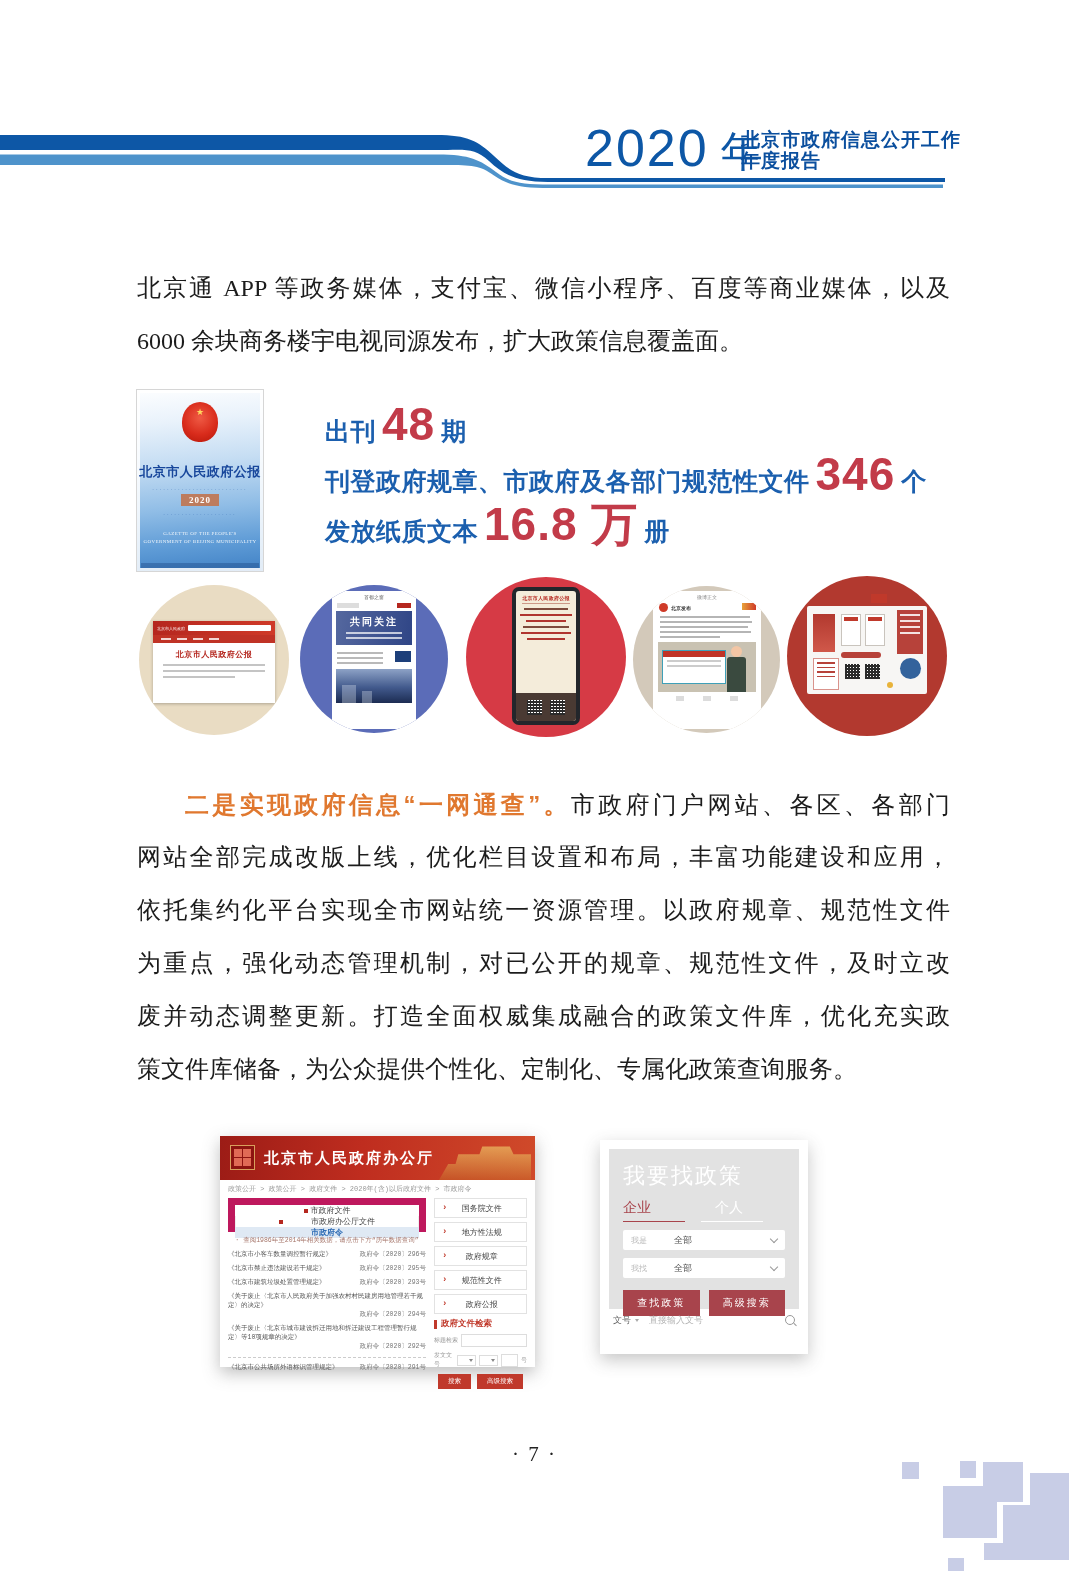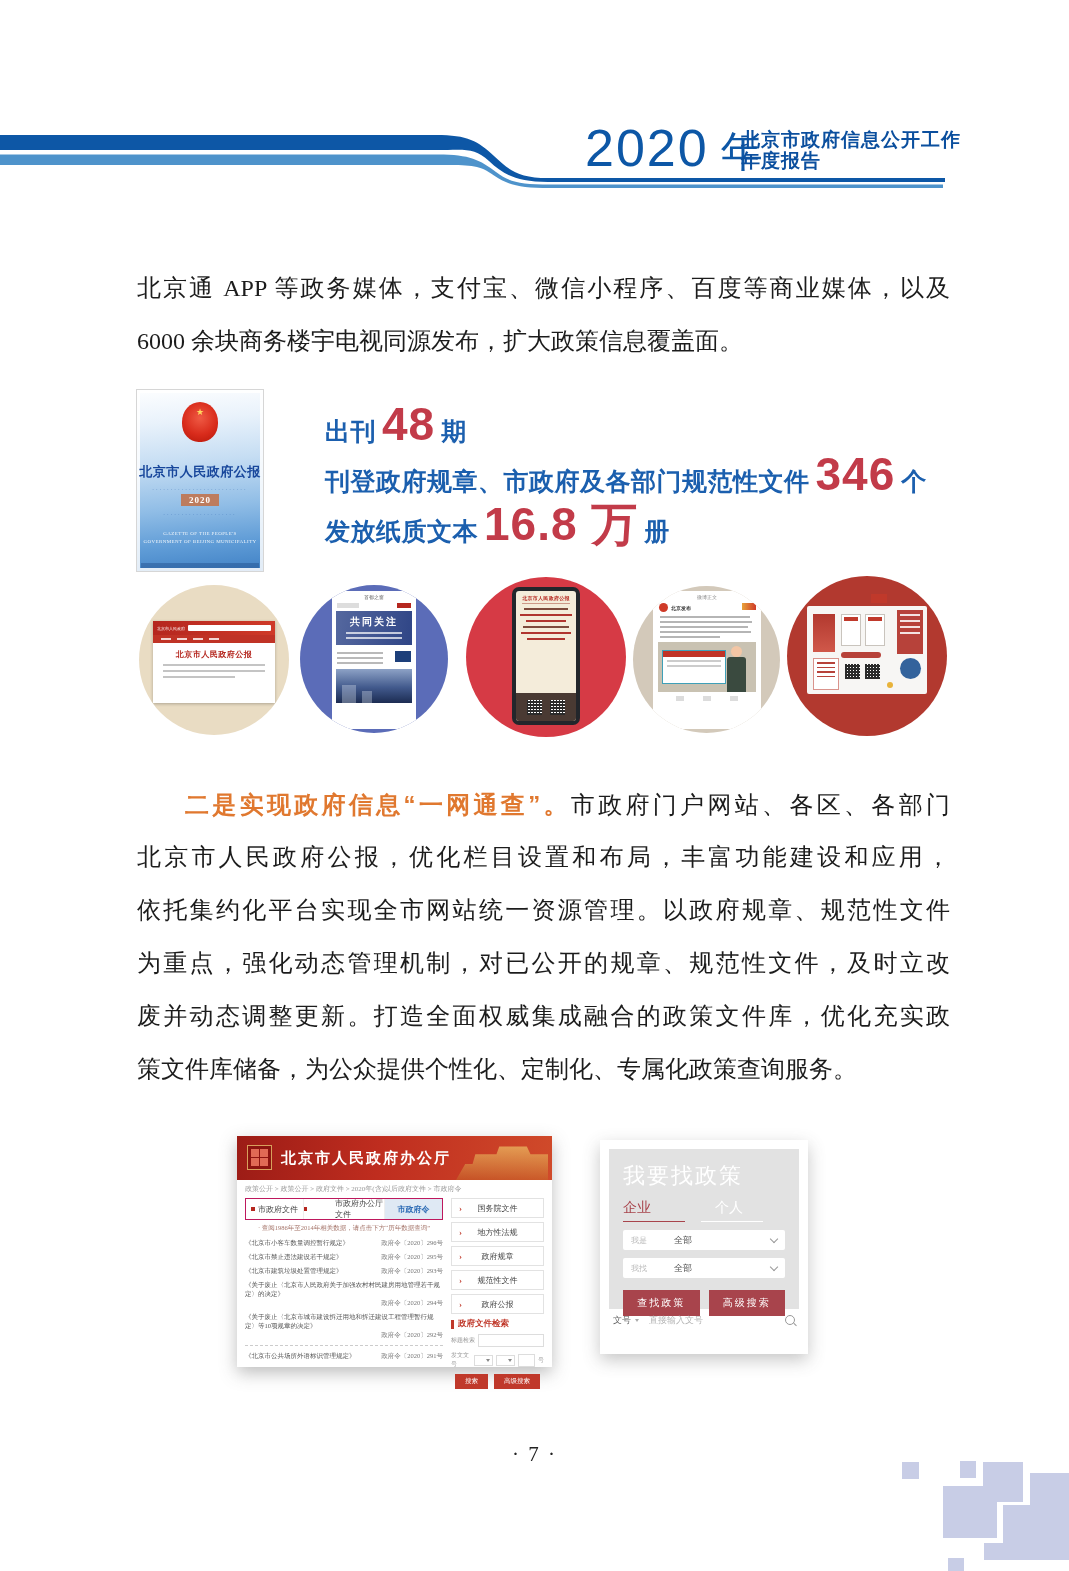--- a/index.html
+++ b/index.html
@@ -120,35 +120,35 @@
   .c5-red2 i{display:block;height:2px;background:rgba(255,255,255,.85);margin:4px 3px 0;}
   .c5-bar{position:absolute;left:34px;top:46px;width:40px;height:6px;background:#b7423a;border-radius:3px;}
   .c5-doc{position:absolute;left:6px;top:52px;width:24px;height:30px;background:#fff;border:1px solid #d9938c;}
   .c5-doc i{display:block;height:1.5px;background:#b7423a;margin:3px 3px 0;}
   .c5-qr1{position:absolute;left:38px;top:58px;}
   .c5-qr2{position:absolute;left:58px;top:58px;}
   .c5-blue{position:absolute;right:6px;top:52px;width:21px;height:21px;border-radius:50%;background:#33639c;}
   .c5-dot{position:absolute;left:80px;top:76px;width:6px;height:6px;border-radius:50%;background:#e8b33a;}
 
   
-  .gov{position:absolute;left:237px;top:1136px;width:315px;height:231px;background:#fff;
-       box-shadow:0 6px 16px rgba(70,70,70,.35);font-family:Liberation Serif, serif;}
+  .gov{position:absolute;left:220px;top:1136px;width:315px;height:231px;background:#fff;
+       box-shadow:0 6px 16px rgba(70,70,70,.35);font-family:Liberation Mono, monospace;}
   .gov-banner{position:relative;height:44px;background:linear-gradient(95deg,#9c1c16 0%,#bf2d1f 45%,#d04a2a 100%);overflow:hidden;}
   .seal{position:absolute;left:10px;top:9px;width:25px;height:25px;background:#8d1410;border:1px solid #d8a05c;
         display:grid;grid-template-columns:1fr 1fr;grid-template-rows:1fr 1fr;gap:1px;padding:3px;box-sizing:border-box;}
   .seal i{background:#e06a55;}
   .gov-banner-title{position:absolute;left:44px;top:13px;color:#fff;font-weight:bold;font-size:15px;letter-spacing:2px;white-space:nowrap;}
   .gate{position:absolute;right:4px;top:6px;width:92px;height:38px;opacity:.8;
         background:linear-gradient(180deg,rgba(240,196,104,.95),rgba(196,110,40,.55));
         clip-path:polygon(0 100%,10% 58%,18% 58%,21% 32%,44% 32%,47% 12%,77% 12%,81% 32%,100% 32%,100% 100%);}
   .gov-crumb{font-size:7px;color:#999;padding:4px 8px 2px;white-space:nowrap;overflow:hidden;}
   .gov-main{display:flex;gap:8px;padding:2px 8px;}
   .gov-left{width:198px;}
   .gov-right{flex:1;}
-  .tabs{display:flex;border:1px solid #be185d;height:20px;}
+  .tabs{display:flex;border:7px solid #be185d;height:20px;flex-direction:column;}
   .tab{display:flex;align-items:center;justify-content:center;gap:3px;font-size:8px;color:#444;background:#fff;}
   .tab .sq{width:4px;height:4px;background:#b5271f;}
   .tab.t1{flex:1;} .tab.t2{flex:1.4;border-left:1px solid #eee;border-right:1px solid #eee;gap:28px;} 
   .tab.t3{flex:1;background:#dfe9f4;color:#2e6cb5;font-weight:bold;}
   .gov-note{font-size:6.5px;color:#a5756a;text-align:center;margin:4px 0 2px;white-space:nowrap;overflow:hidden;}
   .doc-row{display:flex;flex-wrap:wrap;font-size:6.5px;color:#555;line-height:9px;padding:3px 0 2px;}
   .doc-num{margin-left:auto;color:#777;white-space:nowrap;padding-left:6px;}
   .doc-row.sep{border-top:1px dashed #ccc;margin-top:4px;padding-top:5px;}
   .side-box{display:flex;align-items:center;border:1px solid #e2e2e2;height:18px;margin-bottom:4px;font-size:8px;color:#444;}
   .side-arrow{color:#c0392b;font-weight:bold;margin-left:7px;font-size:9px;}
@@ -377,21 +377,21 @@
       <span class="qr c5-qr2"></span>
       <div class="c5-blue"></div>
       <div class="c5-dot"></div>
     </div>
   </div>
 
   <div class="para p2">
     <div class="pline jl indent">
       <span class="lead">二是实现政府信息“一网通查”。</span><span>市政府门户网站、各区、各部门</span>
     </div>
-    <div class="pline jl">北京市人民政府公报，优化栏目设置和布局，丰富功能建设和应用，</div>
+    <div class="pline jl">网站全部完成改版上线，优化栏目设置和布局，丰富功能建设和应用，</div>
     <div class="pline jl">依托集约化平台实现全市网站统一资源管理。以政府规章、规范性文件</div>
     <div class="pline jl">为重点，强化动态管理机制，对已公开的规章、规范性文件，及时立改</div>
     <div class="pline jl">废并动态调整更新。打造全面权威集成融合的政策文件库，优化充实政</div>
     <div class="pline">策文件库储备，为公众提供个性化、定制化、专属化政策查询服务。</div>
   </div>
 
   <div class="gov">
     <div class="gov-banner">
       <div class="seal">
           <i></i>

